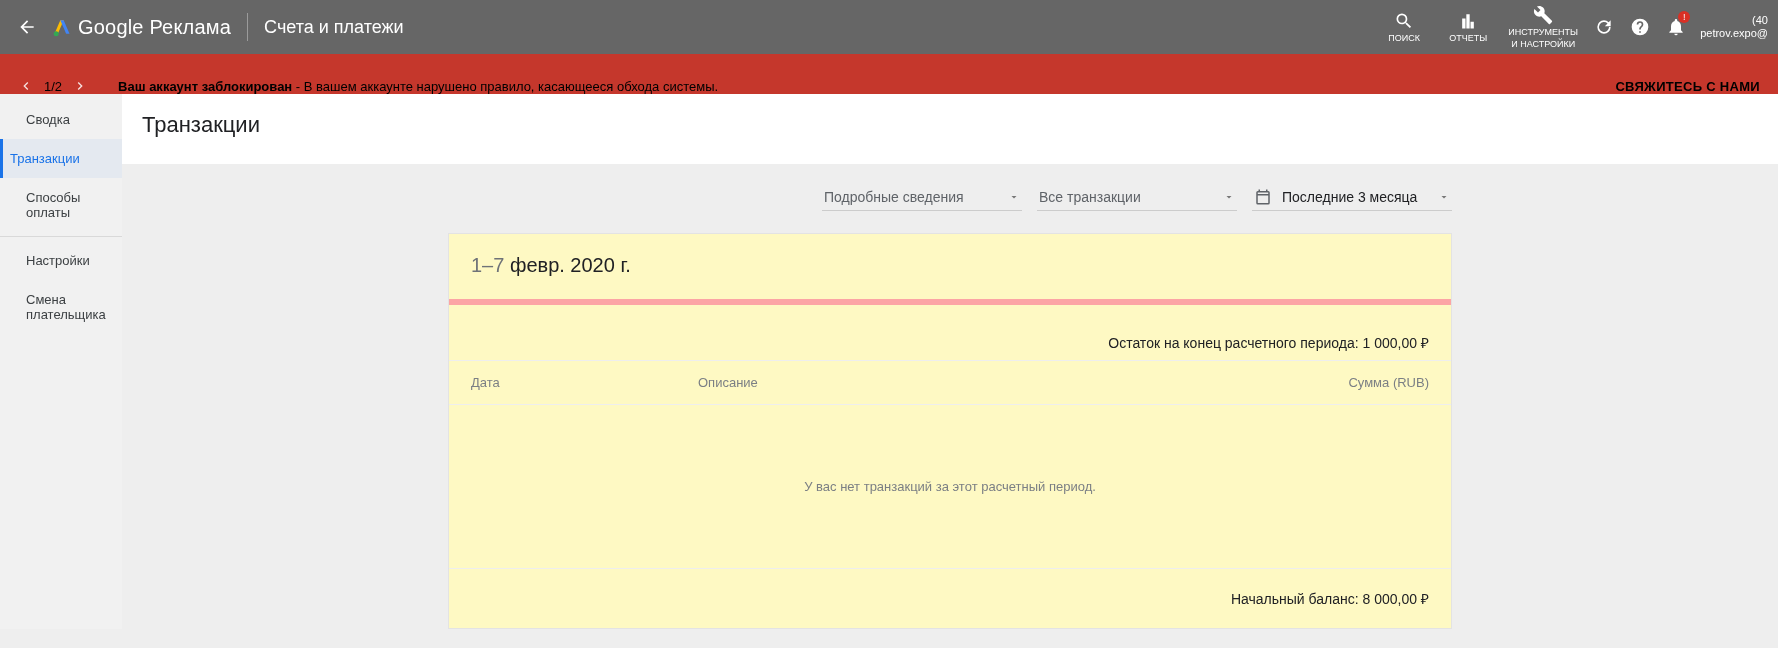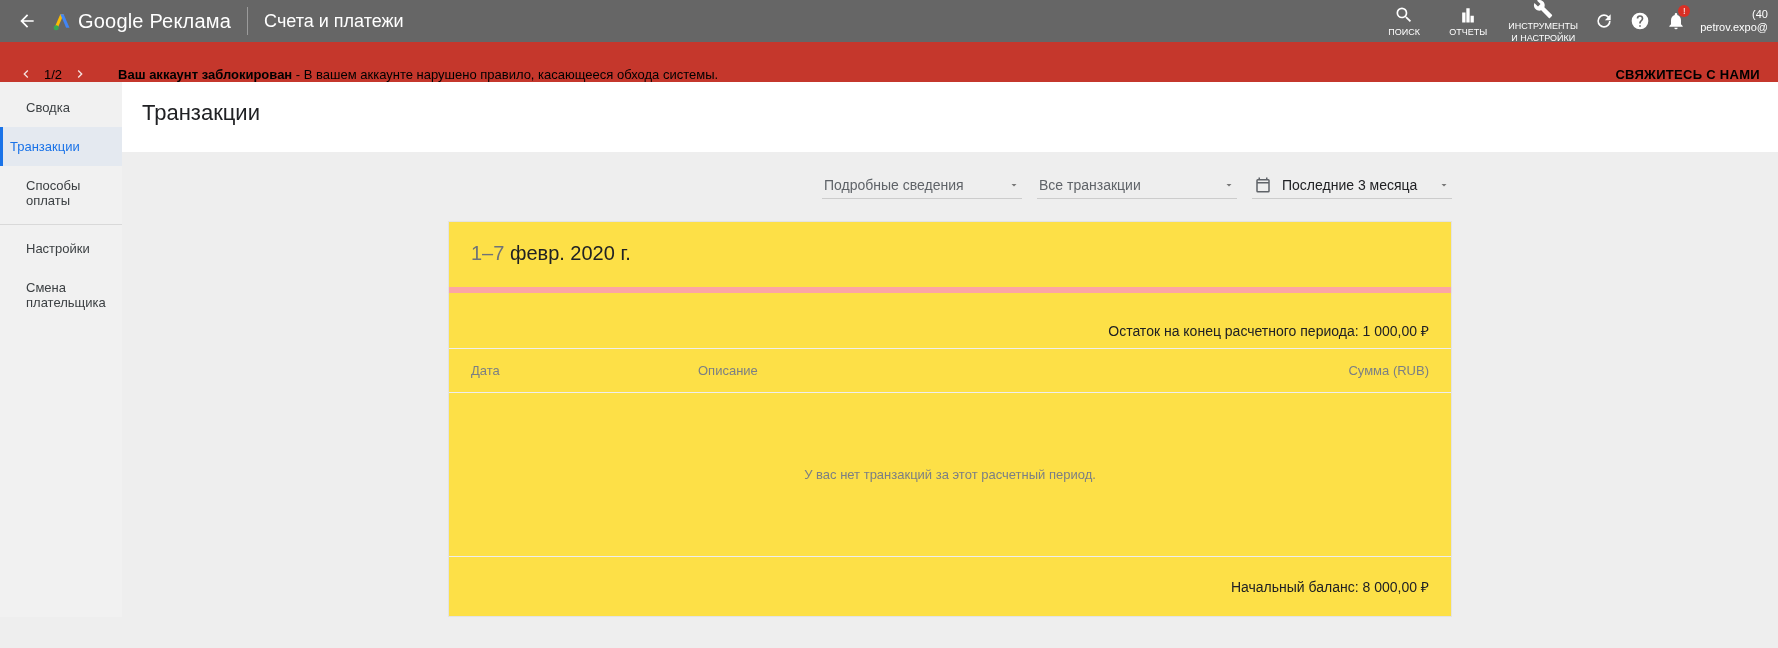--- a/index.html
+++ b/index.html
@@ -1,19 +1,19 @@
 <!DOCTYPE html>
 <html><head>
 <meta charset="utf-8">
 <style>
   * { box-sizing: border-box; margin: 0; padding: 0; font-family: Arial, "Helvetica Neue", Helvetica, sans-serif; }
   body { background: #eeeeee; color: #3c4043; width: 1778px; overflow-x: hidden; }
 
   
-  .appbar { background: #666666; color: #fff; height: 42px; display: flex; align-items: center; padding: 0 6px 0 10px; }
+  .appbar { background: #666666; color: #fff; height: 54px; display: flex; align-items: center; padding: 0 6px 0 10px; }
   .appbar .back { width: 34px; display:flex; align-items:center; justify-content:center; cursor:pointer; }
   .appbar .logo { display:flex; align-items:center; gap:6px; margin-left:8px; }
   .appbar .logo-icon { width:20px; height:20px; }
   .appbar .product { font-size: 20px; font-weight: 400; letter-spacing:.2px; }
   .appbar .divider { height: 28px; width:1px; background: rgba(255,255,255,.35); margin: 0 16px; }
   .appbar .page-title { font-size: 18px; font-weight: 500; }
   .spacer { flex:1; }
   .tool-col { display:flex; flex-direction:column; align-items:center; justify-content:center; width:64px; height:48px; color:#fff; gap:2px; cursor:pointer; }
   .tool-col .cap { font-size:9px; line-height:10px; text-align:center; }
   .icon-btn { width:36px; height:48px; display:flex; align-items:center; justify-content:center; cursor:pointer; }
@@ -42,21 +42,21 @@
   .heading-wrap h1 { font-size:22px; font-weight:400; color:#202124; }
 
   .filters { display:flex; gap:15px; justify-content:flex-end; padding:18px 326px 12px 0; }
   .dd { min-width:200px; border-bottom:1px solid #cccccc; padding:6px 2px 4px 2px; display:flex; align-items:center; gap:8px; cursor:pointer; color:#5f6368; font-size:14px; }
   .dd .dd-text { flex:1; }
   .dd .caret { }
   .dd .cal { margin-right:2px; }
   .dd.date { color:#202124; }
 
   
-  .card { background:#fde047; margin:10px 326px 0 326px; border:1px solid #e3e3e3; }
+  .card { background:#fef9c3; margin:10px 326px 0 326px; border:1px solid #e3e3e3; }
   .card-head { padding:20px 22px 22px 22px; }
   .card-head .range { font-size:20px; color:#202124; }
   .card-head .d17 { color:#6f7378; }
 
   .card-balance { padding:28px 22px 8px 22px; text-align:right; font-size:14px; color:#202124; border-top:6px solid #fca5a5; }
 
   .tbl-head { display:flex; padding:14px 22px; font-size:13px; color:#7b7f84; border-top:1px solid #eee; border-bottom:1px solid #eee;gap:45px; }
   .tbl-head .c-date { width:182px; }
   .tbl-head .c-desc { flex:1; }
   .tbl-head .c-amt  { text-align:right; }

